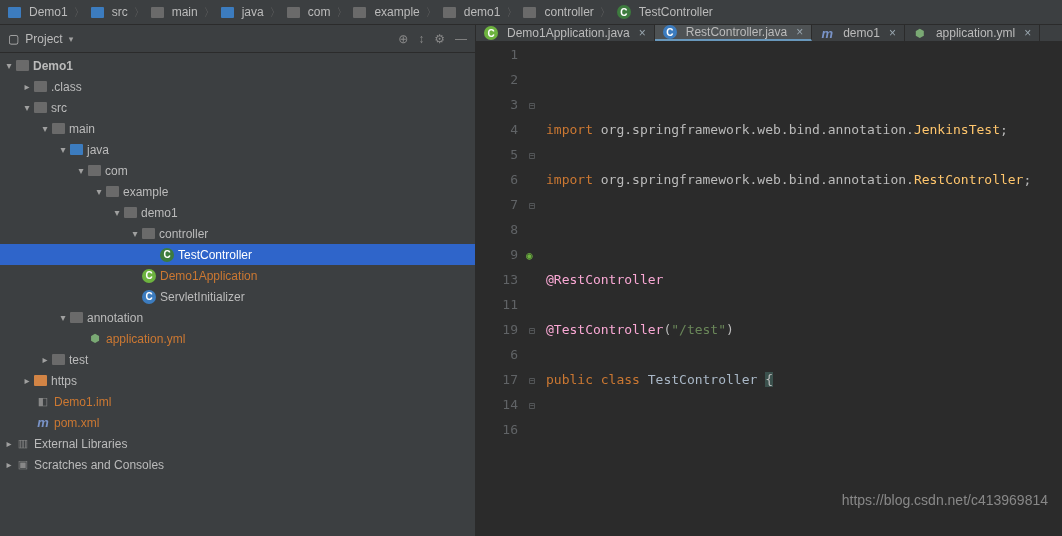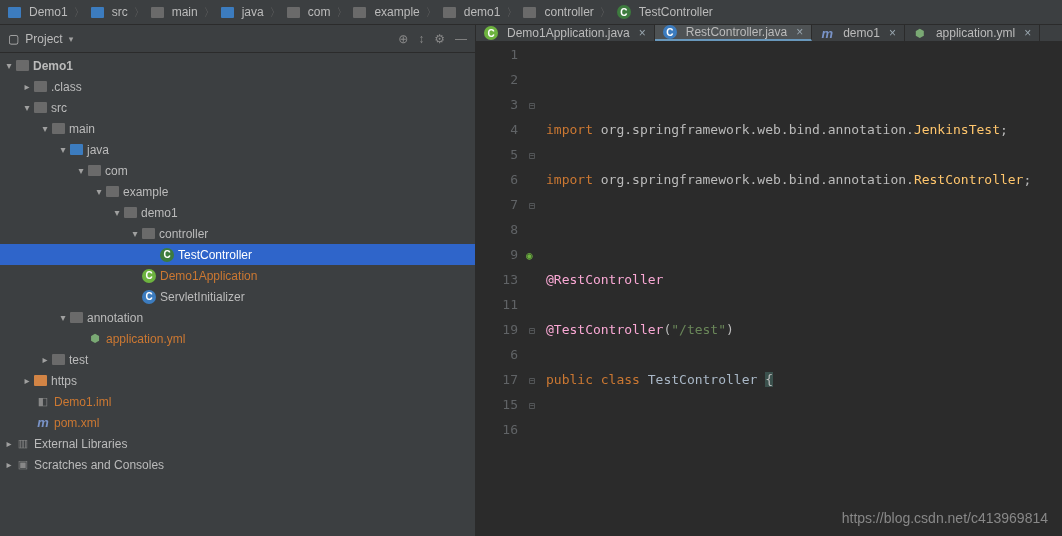--- a/index.html
+++ b/index.html
@@ -39,21 +39,21 @@
 .code { flex: 1; padding-left: 4px; white-space: pre; }
 .code-line { height: 25px; }
 .kw { color: #cc7832; }
 .str { color: #6a8759; }
 .cls { color: #a9b7c6; }
 .ann { color: #f9a8d4; text-align: right; }
 .yellow { color: #ffc66d; }
 .brace-hl { background: #3b514d; }
 .fold-mark { color: #606366; font-size: 10px; display: inline-block; width: 12px; text-align: center; }
 .gutter-icon { display: inline-block; }
-.watermark { position: absolute; bottom: 10px; right: 14px; color: #888; font-size: 14px; font-family: Arial; }
+.watermark { position: absolute; bottom: 28px; right: 14px; color: #888; font-size: 14px; font-family: Arial; }
 .dropdown-icon { color: #a0a0a0; font-size: 9px; }
 </style>
 </head>
 <body>
 
 <div class="breadcrumb">
   <span class="crumb">
       <span class="icon-folder-blue icon"></span>
       <span>Demo1</span>
     </span>
@@ -245,21 +245,21 @@
         <div>5</div>
         <div>6</div>
         <div>7</div>
         <div>8</div>
         <div>9</div>
         <div>13</div>
         <div>11</div>
         <div>19</div>
         <div>6</div>
         <div>17</div>
-        <div>15</div>
+        <div>14</div>
         <div>16</div>
       </div>
       <div class="gutter-marks">
         <div class="code-line"></div>
           <div class="code-line"></div>
         <div class="code-line"><span class="fold-mark">⊟</span></div>
         <div class="code-line"></div>
         <div class="code-line"><span class="fold-mark">⊟</span></div>
         <div class="code-line"></div>
         <div class="code-line"><span class="fold-mark">⊟</span></div>

